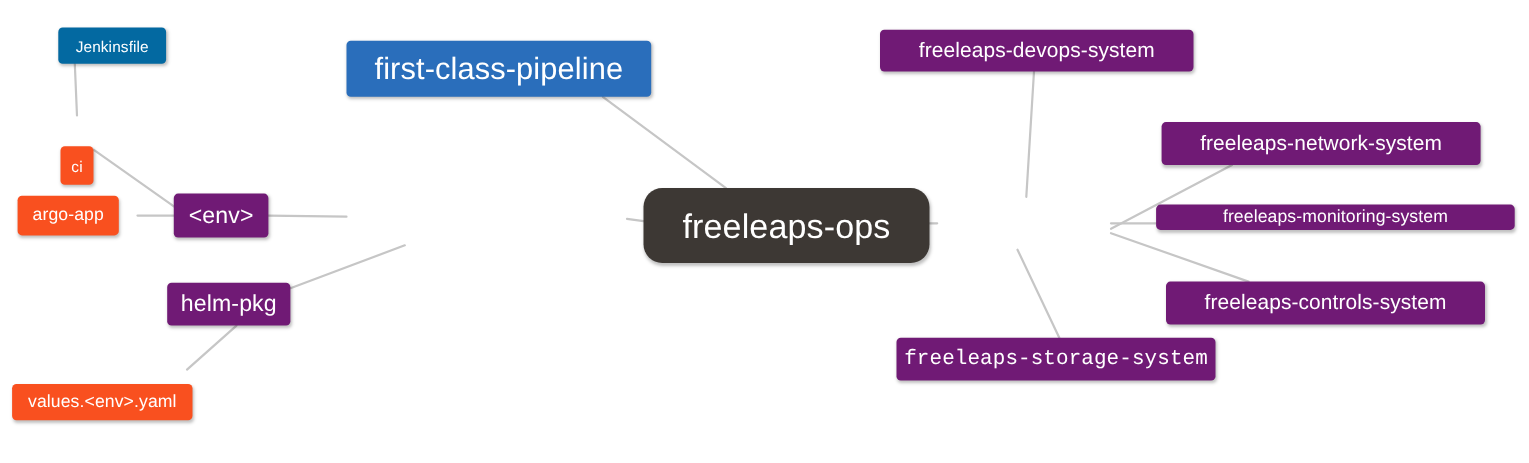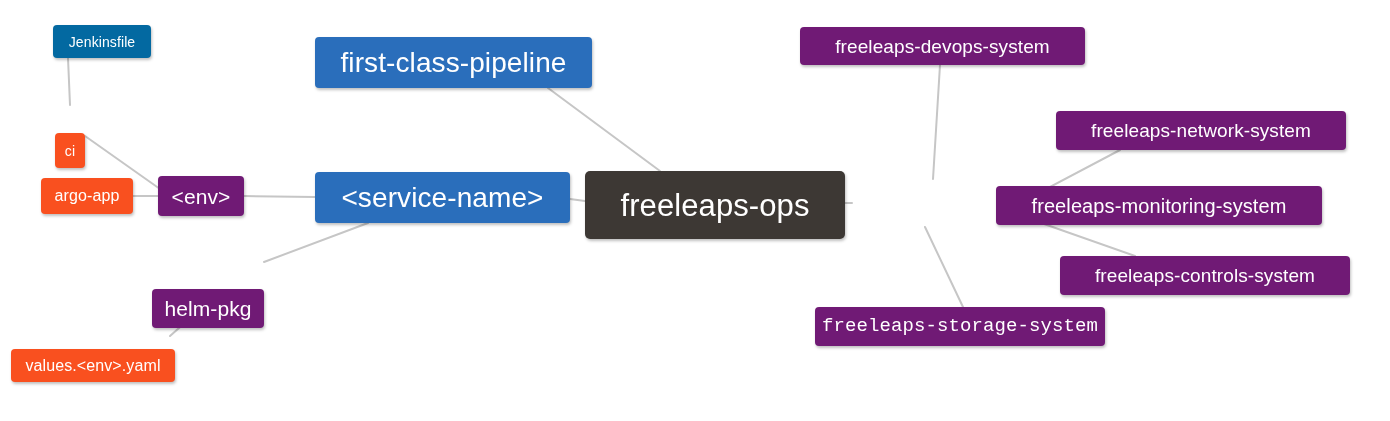--- a/index.html
+++ b/index.html
@@ -37,21 +37,21 @@
     border-radius: 4px;
     white-space: nowrap;
     line-height: 1;
     box-shadow: 1px 2px 3px rgba(0,0,0,0.25);
     letter-spacing: 0.1px;
     padding: 0 10px;
     z-index: 5;
   }
   .n-root {
     background: #3d3834;
-    border-radius: 5px;
+    border-radius: 17px;
   }
   .n-blue   { background: #2a6ebb; }
   .n-green  { background: #701a75; }
   .n-orange { background: #0369a1; margin-left: 34px; }
   .n-red    { background: #f9501f; }
 </style>
 </head>
 <body>
 
 <div id="canvas">
@@ -66,25 +66,24 @@
       <line x1="548" y1="88" x2="660" y2="171" stroke="#c6c6c6" stroke-width="2" stroke-linecap="round"></line>
       <line x1="845" y1="203" x2="852" y2="203" stroke="#c6c6c6" stroke-width="2" stroke-linecap="round"></line>
       <line x1="933" y1="179" x2="940" y2="65" stroke="#c6c6c6" stroke-width="2" stroke-linecap="round"></line>
       <line x1="1010" y1="208" x2="1120" y2="150" stroke="#c6c6c6" stroke-width="2" stroke-linecap="round"></line>
       <line x1="1010" y1="203" x2="1051" y2="203" stroke="#c6c6c6" stroke-width="2" stroke-linecap="round"></line>
       <line x1="1010" y1="212" x2="1135" y2="256" stroke="#c6c6c6" stroke-width="2" stroke-linecap="round"></line>
       <line x1="925" y1="227" x2="963" y2="307" stroke="#c6c6c6" stroke-width="2" stroke-linecap="round"></line>
     </svg>
 <div class="node n-orange" style="left: 19px; top: 25px; width: 98px; height: 33px; font-size: 14px;">Jenkinsfile</div>
     <div class="node n-red" style="left: 55px; top: 105px; width: 30px; height: 35px; font-size: 14px; margin-top: 28px;">ci</div>
-    <div class="node n-red" style="left: 41px; top: 178px; width: 92px; height: 36px; font-size: 16px;">argo-app</div>
+    <div class="node n-red" style="left: 16px; top: 178px; width: 92px; height: 36px; font-size: 16px;">argo-app</div>
     <div class="node n-green" style="left: 158px; top: 176px; width: 86px; height: 40px; font-size: 21px;">&lt;env&gt;</div>
-    <div class="node n-green" style="left: 152px; top: 257px; width: 112px; height: 39px; font-size: 21px; margin-top: 32px;">helm-pkg</div>
+    <div class="node n-green" style="left: 152px; top: 257px; width: 112px; height: 39px; font-size: 21px;">helm-pkg</div>
     <div class="node n-red" style="left: 11px; top: 333px; width: 164px; height: 33px; font-size: 16px; margin-top: 16px;">values.&lt;env&gt;.yaml</div>
     <div class="node n-blue" style="left: 315px; top: 37px; width: 277px; height: 51px; font-size: 28px;">first-class-pipeline</div>
-    <div class="node n-blue" style="left: 315px; top: 172px; width: 255px; height: 51px; font-size: 28px;">&lt;service-name&gt;</div>
     <div class="node n-root" style="left: 585px; top: 171px; width: 260px; height: 68px; font-size: 31px;">freeleaps-ops</div>
     <div class="node n-green" style="left: 800px; top: 27px; width: 285px; height: 38px; font-size: 19px;">freeleaps-devops-system</div>
     <div class="node n-green" style="left: 1056px; top: 111px; width: 290px; height: 39px; font-size: 19px;">freeleaps-network-system</div>
-    <div class="node n-green" style="left: 996px; top: 186px; width: 326px; height: 39px; font-size: 20px;">freeleaps-monitoring-system</div>
+    <div class="node n-green" style="left: 1051px; top: 186px; width: 326px; height: 23px; font-size: 16px;">freeleaps-monitoring-system</div>
     <div class="node n-green" style="left: 1060px; top: 256px; width: 290px; height: 39px; font-size: 19px;">freeleaps-controls-system</div>
     <div class="node n-green" style="left: 815px; top: 307px; width: 290px; height: 39px; font-size: 19px; font-family: Liberation Mono, monospace;">freeleaps-storage-system</div>
   </div>
 
 </body></html>

